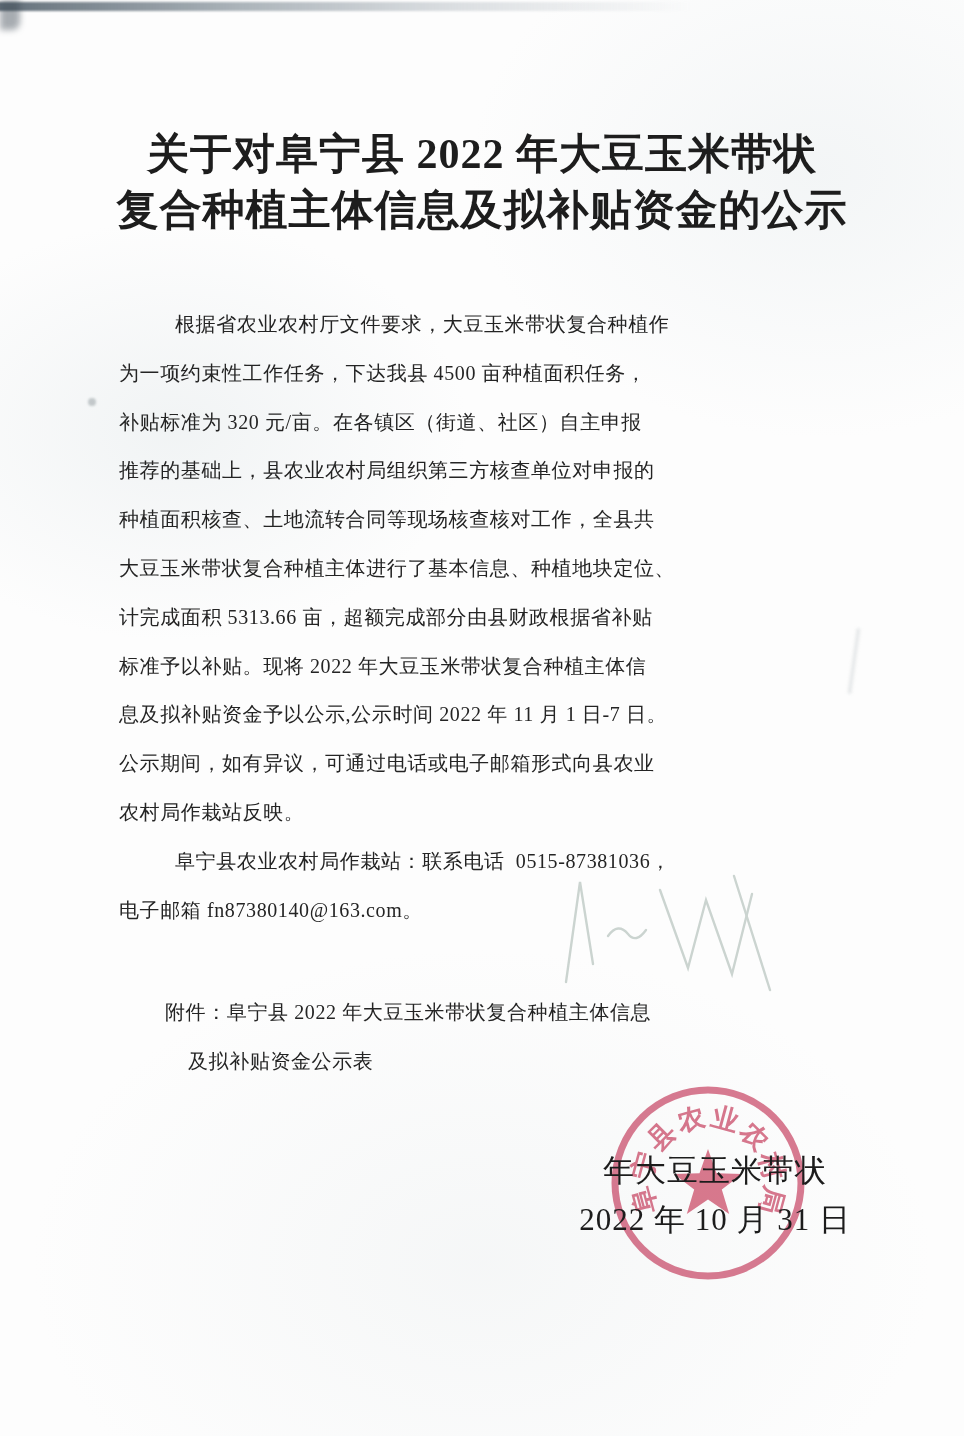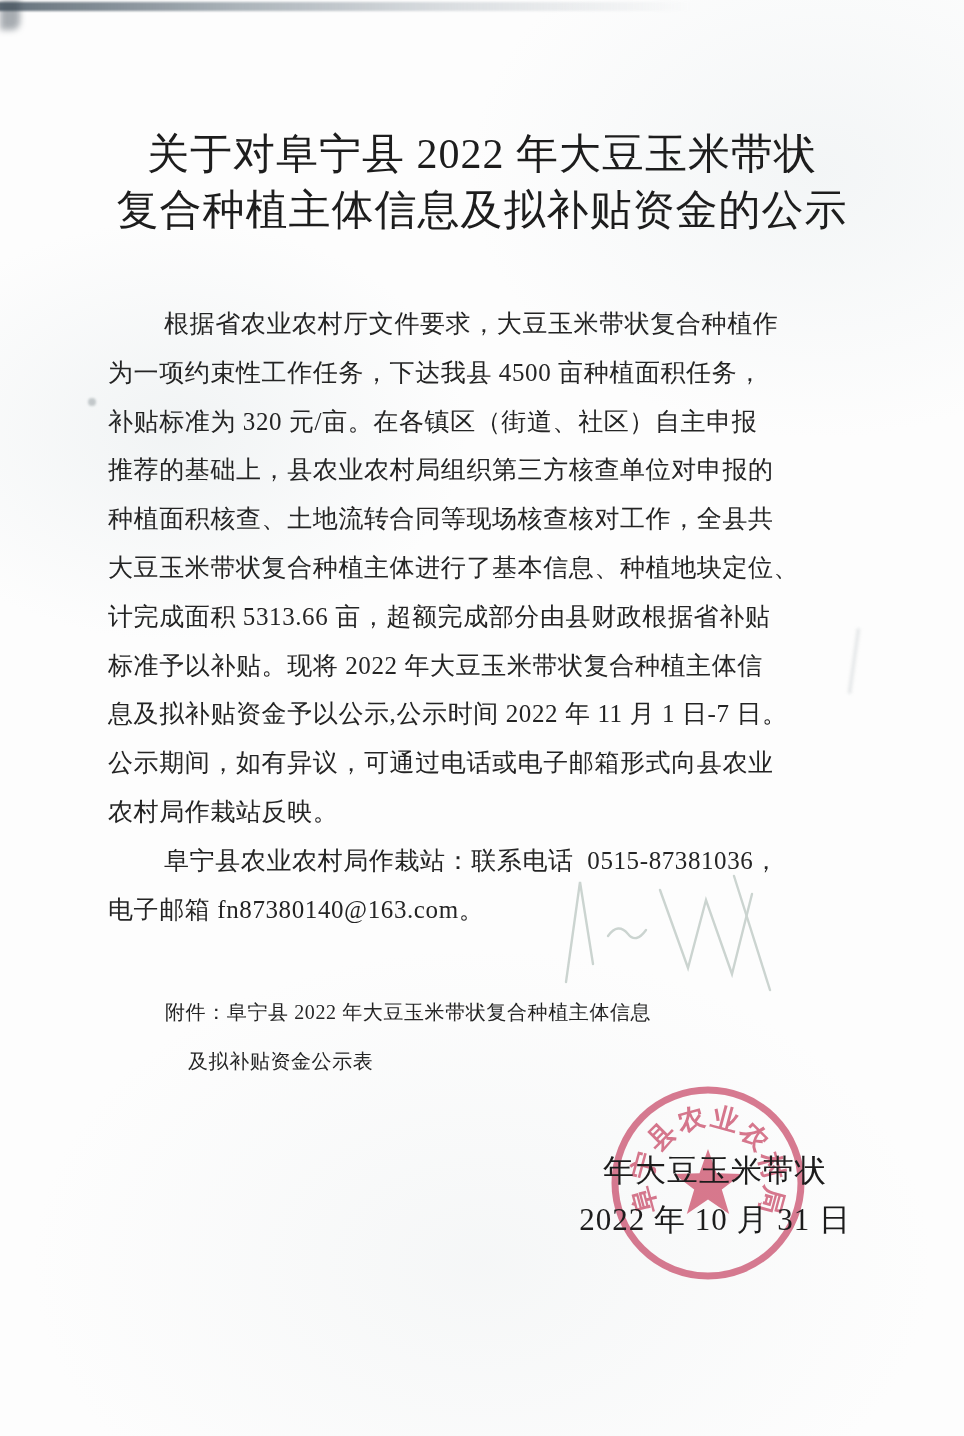--- a/index.html
+++ b/index.html
@@ -34,26 +34,26 @@
     background:rgba(120,130,136,0.40);filter:blur(1px);
   }
   .margin-mark{
     position:absolute;left:852px;top:628px;width:4px;height:66px;
     background:rgba(140,150,155,0.18);filter:blur(1.5px);transform:rotate(8deg);
   }
   .smudge{position:absolute;left:538px;top:864px;z-index:0;}
   
   .title{
     position:absolute;top:126px;left:0;right:0;z-index:2;
-    text-align:center;font-weight:normal;color:#1d1d1d;
+    text-align:center;font-weight:bold;color:#1d1d1d;
     font-size:42px;line-height:56px;letter-spacing:1px;
   }
   .body-text{
-    position:absolute;top:300px;left:108px;width:752px;z-index:2;
-    font-size:25px;line-height:48.8px;letter-spacing:0.6px;color:#242424;
+    position:absolute;top:300px;left:119px;width:752px;z-index:2;
+    font-size:20px;line-height:48.8px;letter-spacing:0.6px;color:#242424;
   }
   .line{white-space:pre-wrap;}
   .line.indent{text-indent:56px;}
   .attachment{
     position:absolute;top:988px;left:112px;width:752px;z-index:2;
     font-size:20px;line-height:49px;letter-spacing:0.6px;color:#242424;
   }
   .attachment .att-line-1{text-indent:53px;white-space:pre-wrap;}
   .attachment .att-line-2{margin-left:76px;white-space:pre-wrap;}
   .signature{

